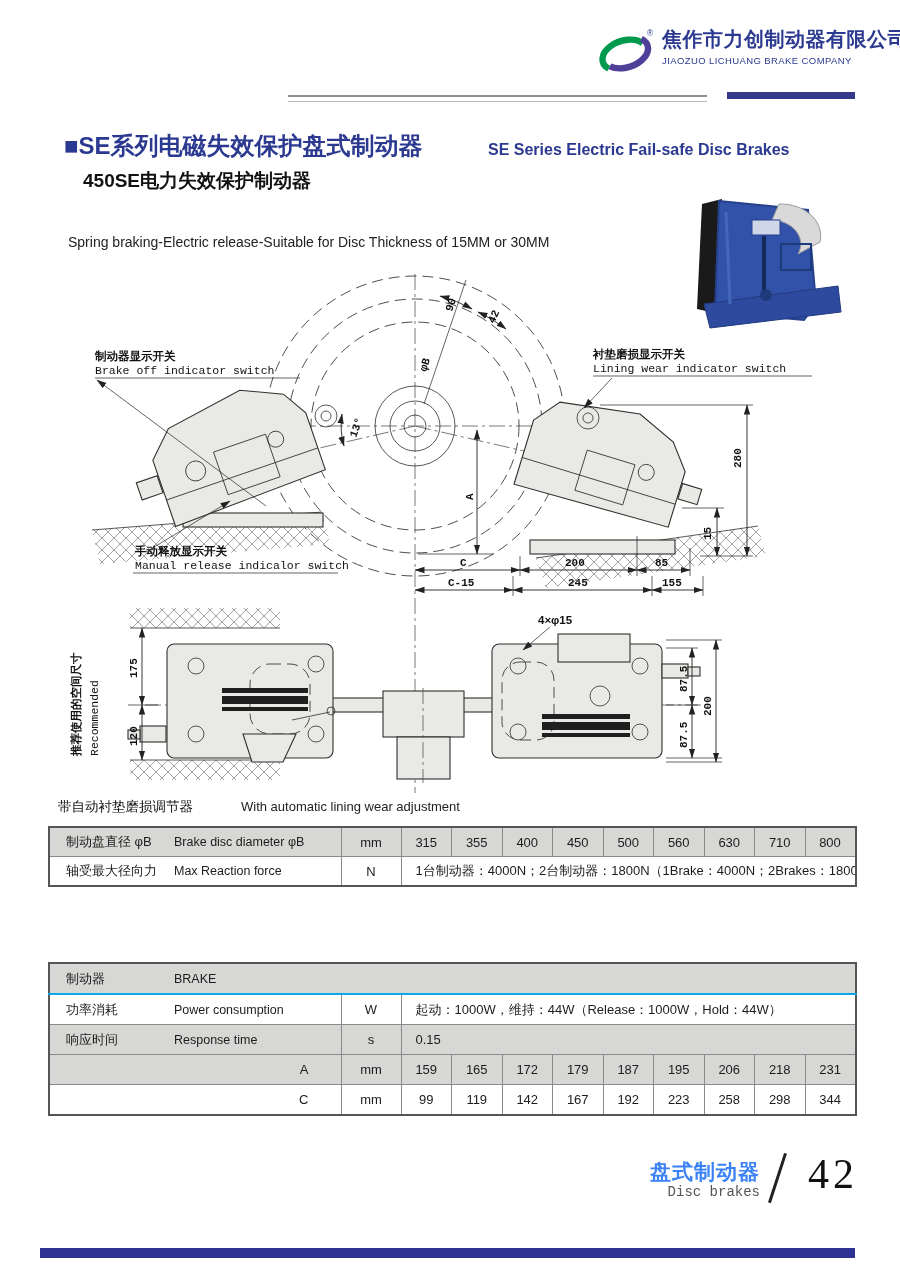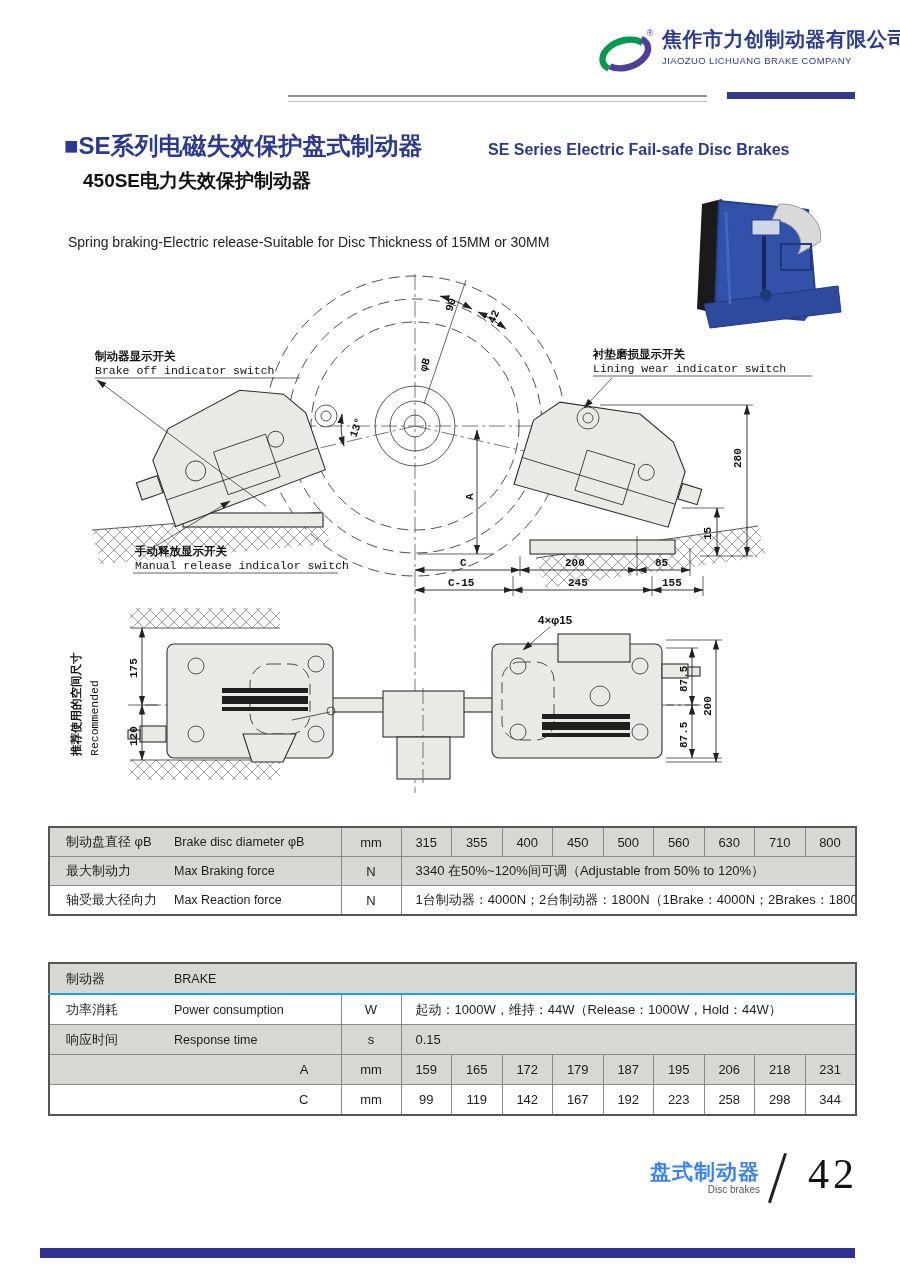--- a/index.html
+++ b/index.html
@@ -50,21 +50,21 @@
   .lbl .en{font-size:12.5px;}
   .sp{text-align:left;padding-left:14px;}
   .g{background:#d7d7d5;}
   table{border:2px solid #555;}
   .hdrow td{border-bottom:2px solid #0ea5e9;}
   .rlab{text-align:right;padding-right:32px;}
   
   .foot{position:absolute;top:1150px;left:640px;width:230px;height:60px;}
   .foot .cnblk{position:absolute;right:110px;top:8px;text-align:right;}
   .foot .cn{font-size:21px;font-weight:bold;color:#3b82f6;letter-spacing:1px;}
-  .foot .en{font-size:10px;color:#555;margin-top:-2px;}
+  .foot .en{font-size:14px;color:#555;margin-top:-2px;font-family:Liberation Mono, monospace;}
   .foot .slash{position:absolute;right:92px;top:2px;width:2.5px;height:52px;background:#222;transform:rotate(18deg);}
   .foot .num{position:absolute;right:12px;top:0px;font-family:"Liberation Serif",serif;font-size:42px;color:#111;letter-spacing:4px;}
   .bottombar{position:absolute;top:1248px;left:40px;width:815px;height:10px;background:#2e3192;}
 </style>
 </head>
 <body>
 
 <div class="page">
 
   <div class="hdr">
@@ -294,20 +294,23 @@
       <text class="dt" transform="translate(687 424) rotate(-90)">87.5</text>
       <text class="dt" transform="translate(687 480) rotate(-90)">87.5</text>
       <text class="dt" transform="translate(711 448) rotate(-90)">200</text>
     </g>
     <g>
       <text class="ct-cn" x="538" y="356">4×φ15</text>
       <line class="ext" x1="550" y1="359" x2="523" y2="382" marker-end="url(#ar)"></line>
     </g>
   </svg>
 
+  <div class="cap">
+    <span>带自动衬垫磨损调节器</span><span class="en">With automatic lining wear adjustment</span>
+  </div>
 
   <table class="t1">
     <colgroup>
         <col style="width:292px">
         <col style="width:60px">
         <col span="9" style="width:50.5px">
       </colgroup>
     <tbody>
         <tr class="g">
       <td class="lbl"><span class="cn">制动盘直径  φB</span><span class="en">Brake disc diameter φB</span></td>
@@ -315,25 +318,20 @@
       <td>315</td>
       <td>355</td>
       <td>400</td>
       <td>450</td>
       <td>500</td>
       <td>560</td>
       <td>630</td>
       <td>710</td>
       <td>800</td>
     </tr>
-    <tr class="g">
-      <td class="lbl"><span class="cn">最大制动力</span><span class="en">Max Braking force</span></td>
-      <td>N</td>
-      <td class="sp" colspan="9">3340  在50%~120%间可调（Adjustable from 50% to 120%）</td>
-    </tr>
     <tr>
       <td class="lbl"><span class="cn">轴受最大径向力</span><span class="en">Max Reaction force</span></td>
       <td>N</td>
       <td class="sp" colspan="9">1台制动器：4000N；2台制动器：1800N（1Brake：4000N；2Brakes：1800N）</td>
     </tr>
   </tbody>
     </table>
 
   <table class="t2">
     <colgroup>

